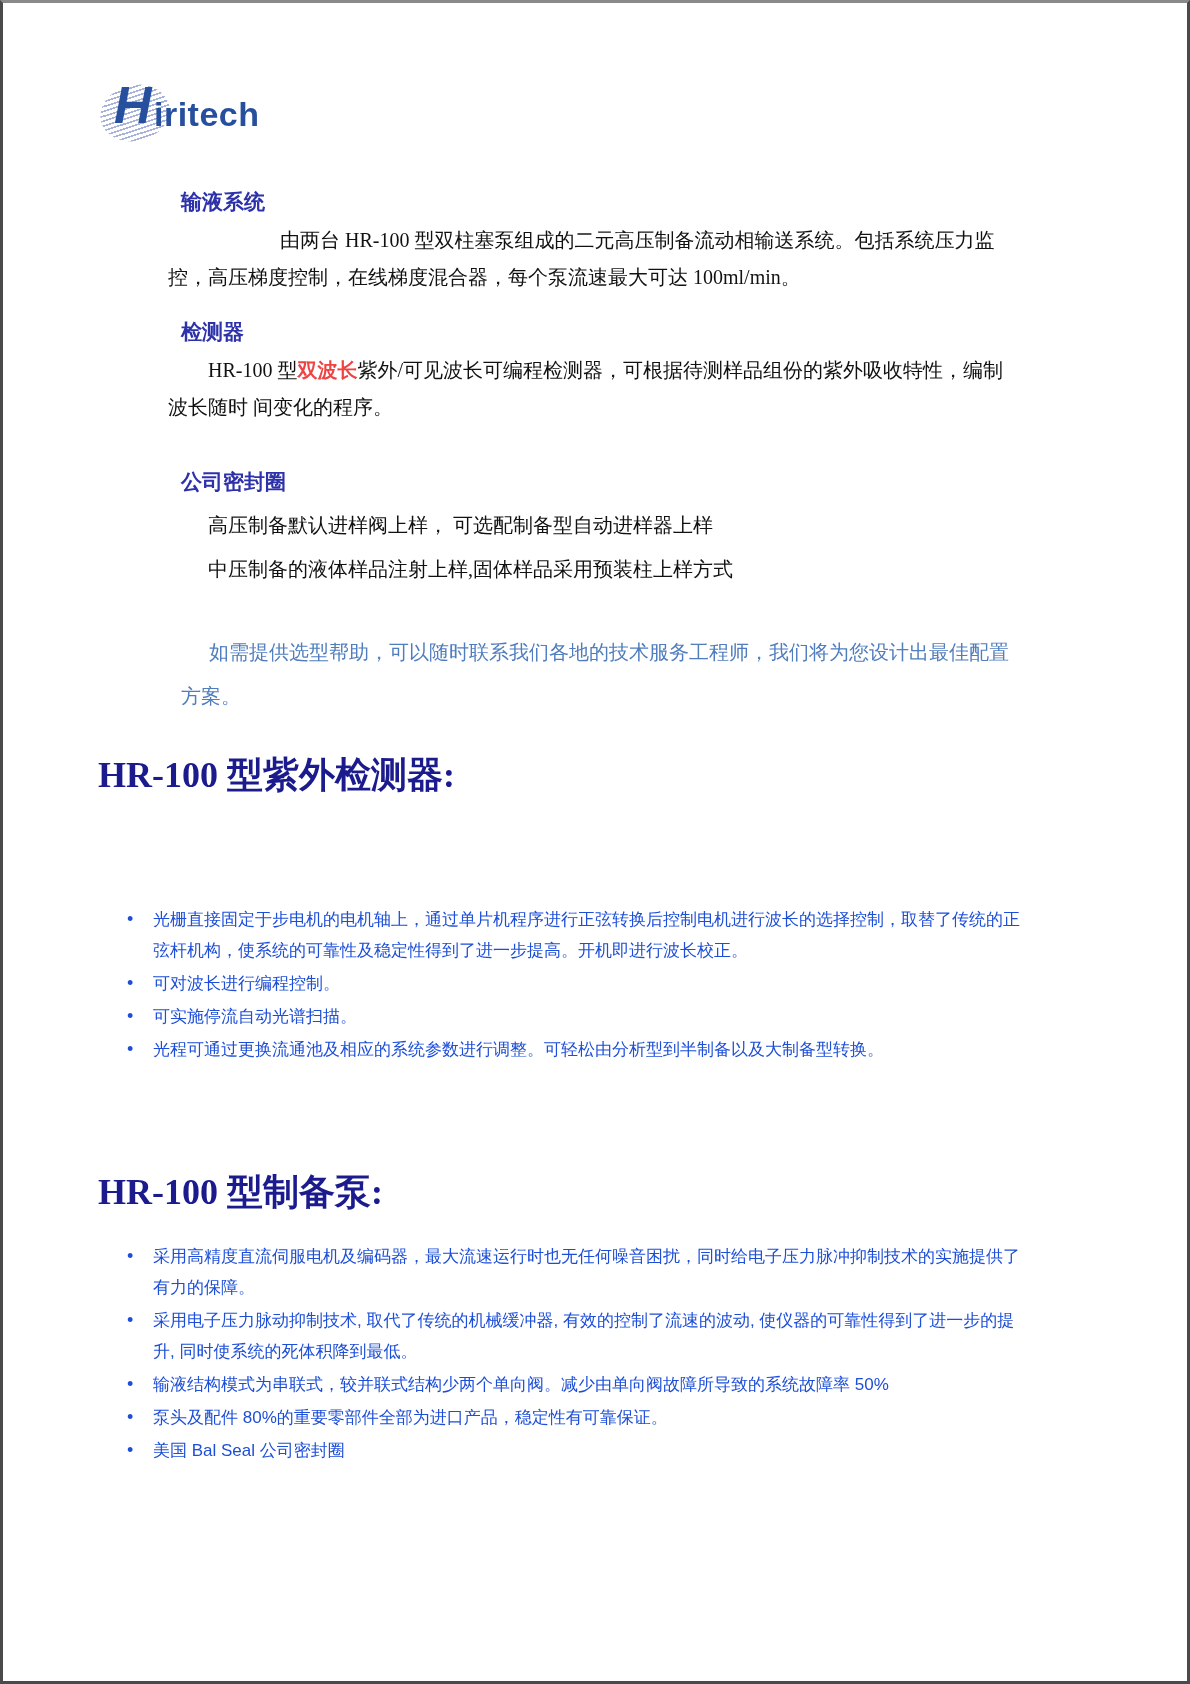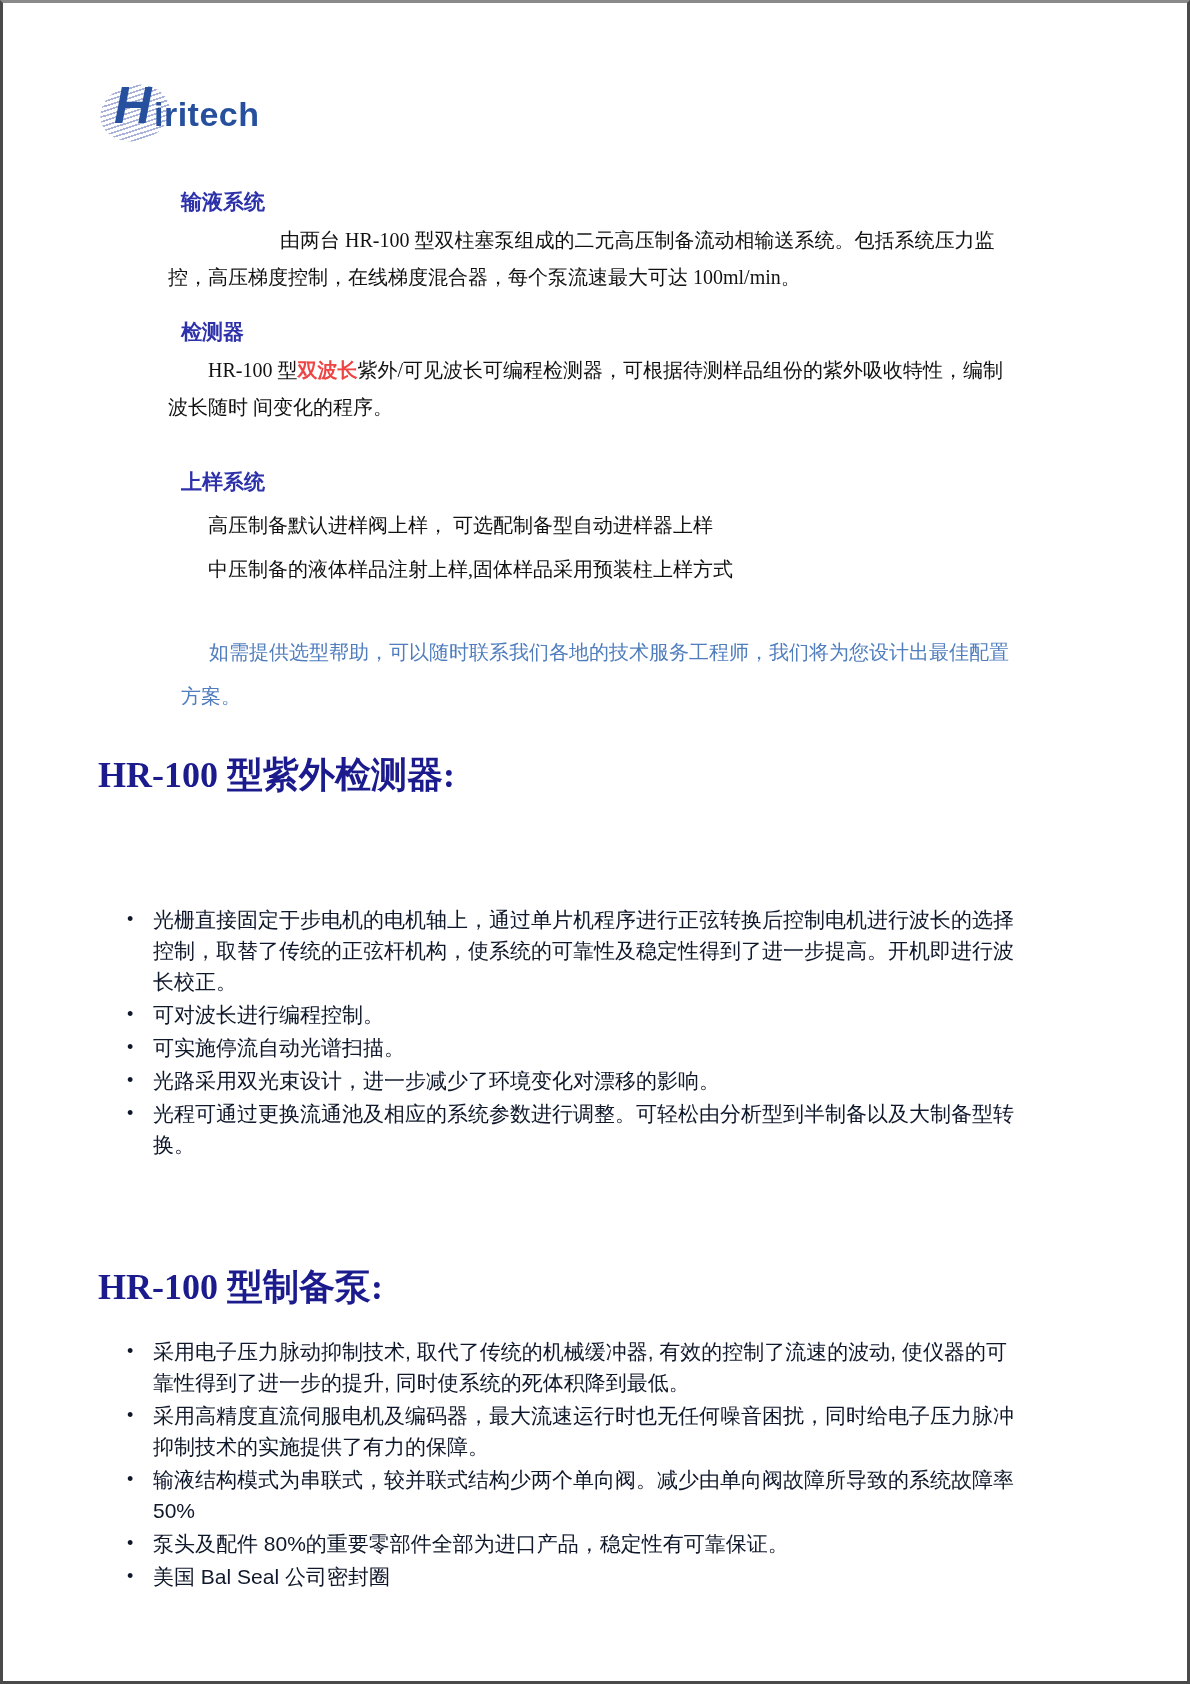--- a/index.html
+++ b/index.html
@@ -59,21 +59,21 @@
     font-size:36px;font-weight:bold;color:#1b1b8e;line-height:34px;
     font-family:"Liberation Serif","DejaVu Serif",serif;
   }
   .mh-uv{margin-top:24px;}
   .mh-pump{margin-top:110px;}
   
   ul.bullets{
     list-style:none;
     margin:0 160px 0 118px;padding:0;
     font-family:"Liberation Sans","DejaVu Sans",sans-serif;
-    font-size:21px;line-height:31px;font-weight:500;color:#0f172a;
+    font-size:17px;line-height:31px;font-weight:500;color:#1d4ed8;
   }
   ul.bullets.first{margin-top:112px;}
   ul.bullets.second{margin-top:32px;}
   ul.bullets li{position:relative;padding-left:32px;margin:0 0 2px 0;}
   ul.bullets li::before{
     content:"\2022";
     position:absolute;left:6px;top:0;
     font-size:18px;
   }
   .spacer-v1{height:42px;}
@@ -93,42 +93,41 @@
   <div style="height:150px"></div>
 
   <h3 class="sub-heading" style="margin-top:35px">输液系统</h3>
   <p class="body-p indent-big">由两台 HR-100 型双柱塞泵组成的二元高压制备流动相输送系统。包括系统压力监控，高压梯度控制，在线梯度混合器，每个泵流速最大可达 100ml/min。</p>
 
   <h3 class="sub-heading" style="margin-top:22px">检测器</h3>
   <p class="body-p indent-sm"><span>HR-100 型</span><span class="red">双波长</span><span>紫外/可见波长可编程检测器，可根据待测样品组份的紫外吸收特性，编制波长随时 间变化的程序。</span></p>
 
   <div class="spacer-v1"></div>
 
-  <h3 class="sub-heading">上样系统</h3>
+  <h3 class="sub-heading">公司密封圈</h3>
   <p class="sample-line" style="margin-top:14px">高压制备默认进样阀上样， 可选配制备型自动进样器上样</p>
   <p class="sample-line" style="margin-top:14px">中压制备的液体样品注射上样,固体样品采用预装柱上样方式</p>
 
   <p class="note-p">如需提供选型帮助，可以随时联系我们各地的技术服务工程师，我们将为您设计出最佳配置方案。</p>
 
   <div class="spacer-v2"></div>
 
   <h2 class="main-heading mh-uv">HR-100 型紫外检测器:</h2>
 
   <ul class="bullets first">
     <li>光栅直接固定于步电机的电机轴上，通过单片机程序进行正弦转换后控制电机进行波长的选择控制，取替了传统的正弦杆机构，使系统的可靠性及稳定性得到了进一步提高。开机即进行波长校正。</li>
     <li>可对波长进行编程控制。</li>
     <li>可实施停流自动光谱扫描。</li>
-    <li>光路采用双光束设计，进一步减少了环境变化对漂移的影响。</li>
     <li>光程可通过更换流通池及相应的系统参数进行调整。可轻松由分析型到半制备以及大制备型转换。</li>
   </ul>
 
   <h2 class="main-heading mh-pump">HR-100 型制备泵:</h2>
 
   <ul class="bullets second">
+    <li>采用高精度直流伺服电机及编码器，最大流速运行时也无任何噪音困扰，同时给电子压力脉冲抑制技术的实施提供了有力的保障。</li>
     <li>采用电子压力脉动抑制技术, 取代了传统的机械缓冲器, 有效的控制了流速的波动, 使仪器的可靠性得到了进一步的提升, 同时使系统的死体积降到最低。</li>
-    <li>采用高精度直流伺服电机及编码器，最大流速运行时也无任何噪音困扰，同时给电子压力脉冲抑制技术的实施提供了有力的保障。</li>
     <li>输液结构模式为串联式，较并联式结构少两个单向阀。减少由单向阀故障所导致的系统故障率 50%</li>
     <li>泵头及配件 80%的重要零部件全部为进口产品，稳定性有可靠保证。</li>
     <li>美国 Bal Seal 公司密封圈</li>
 
   </ul>
 
 </div>
 
 </body></html>

